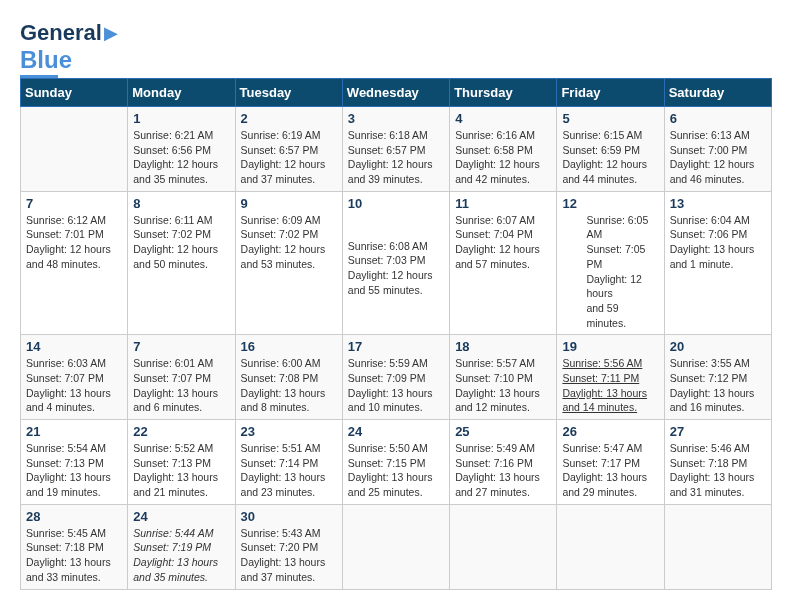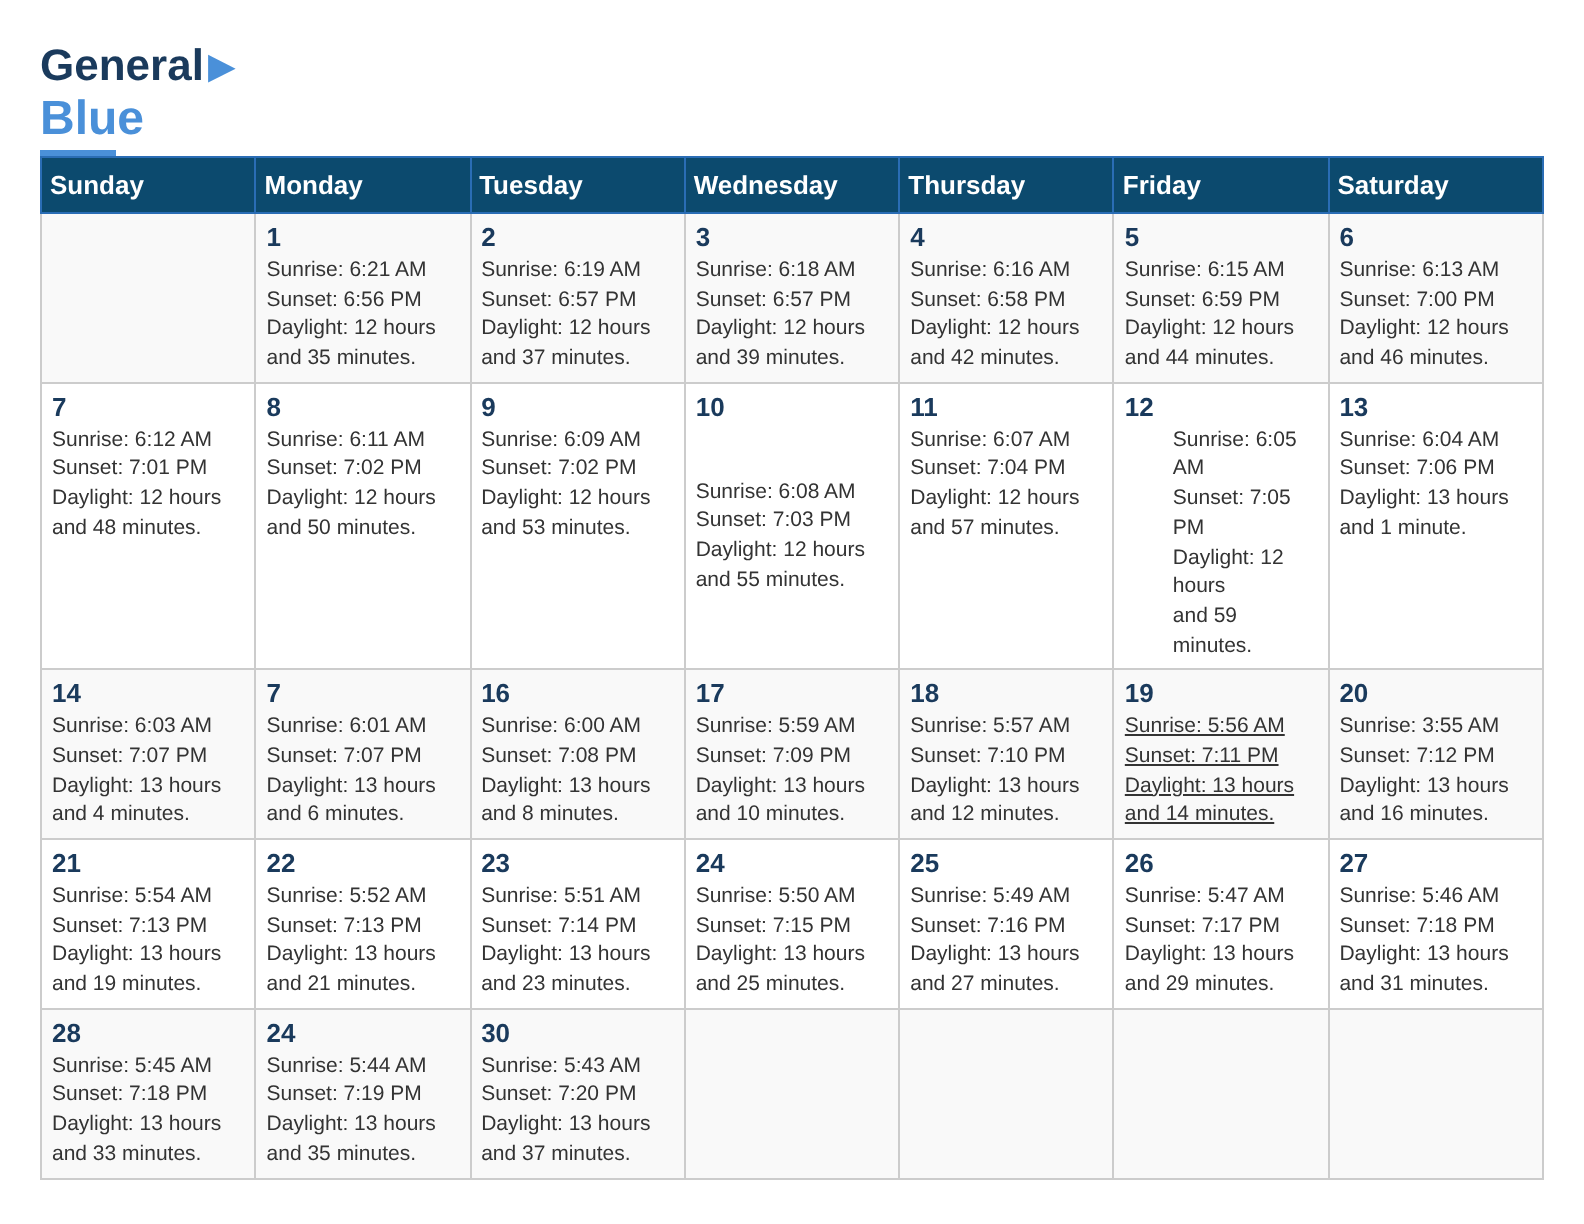--- a/index.html
+++ b/index.html
@@ -314,21 +314,21 @@
       <tr>
         <td>
           <span class="day-number">28</span>
           <div class="day-info" style="white-space: pre-line;">Sunrise: 5:45 AM
 Sunset: 7:18 PM
 Daylight: 13 hours
 and 33 minutes.</div>
         </td>
         <td>
           <span class="day-number">24</span>
-          <div class="day-info" style="white-space: pre-line;">Sunrise: 5:44 AM
+          <div class="day-info" style="white-space: pre-line; font-style: italic;">Sunrise: 5:44 AM
 Sunset: 7:19 PM
 Daylight: 13 hours
 and 35 minutes.</div>
         </td>
         <td>
           <span class="day-number">30</span>
           <div class="day-info" style="white-space: pre-line;">Sunrise: 5:43 AM
 Sunset: 7:20 PM
 Daylight: 13 hours
 and 37 minutes.</div>

